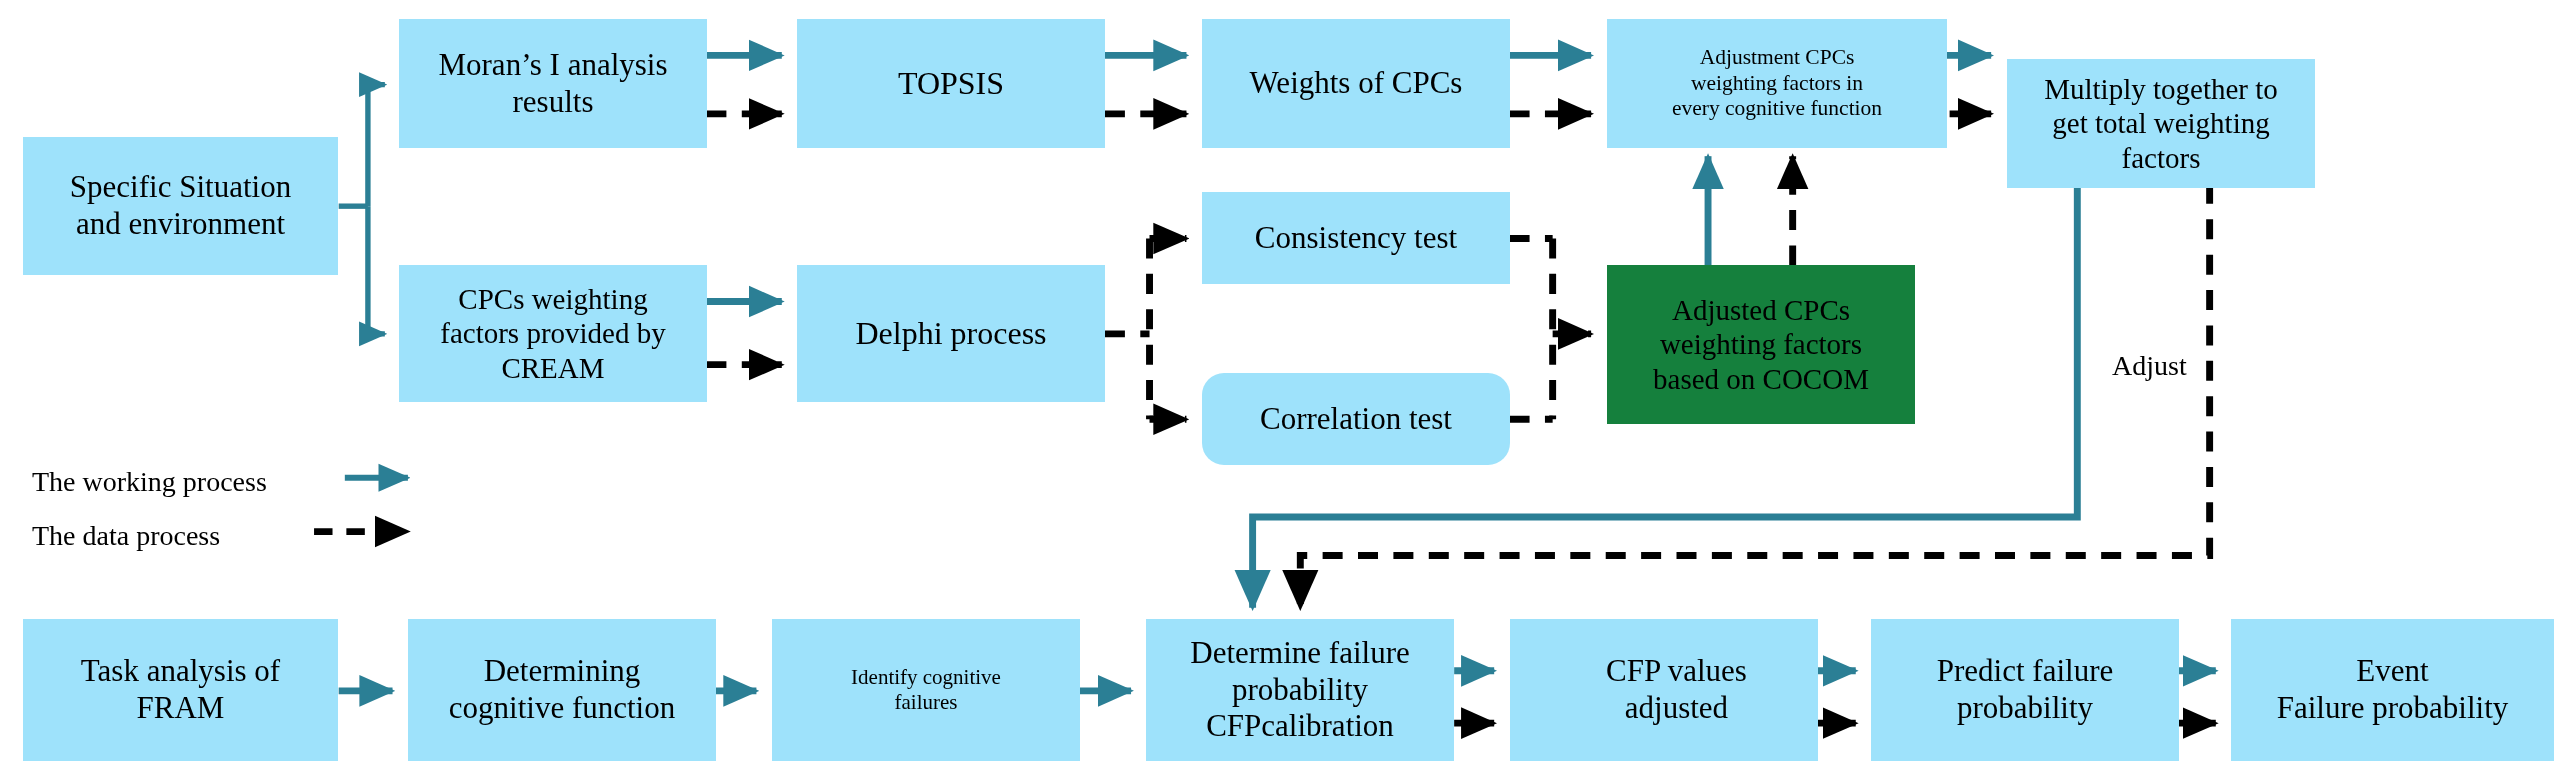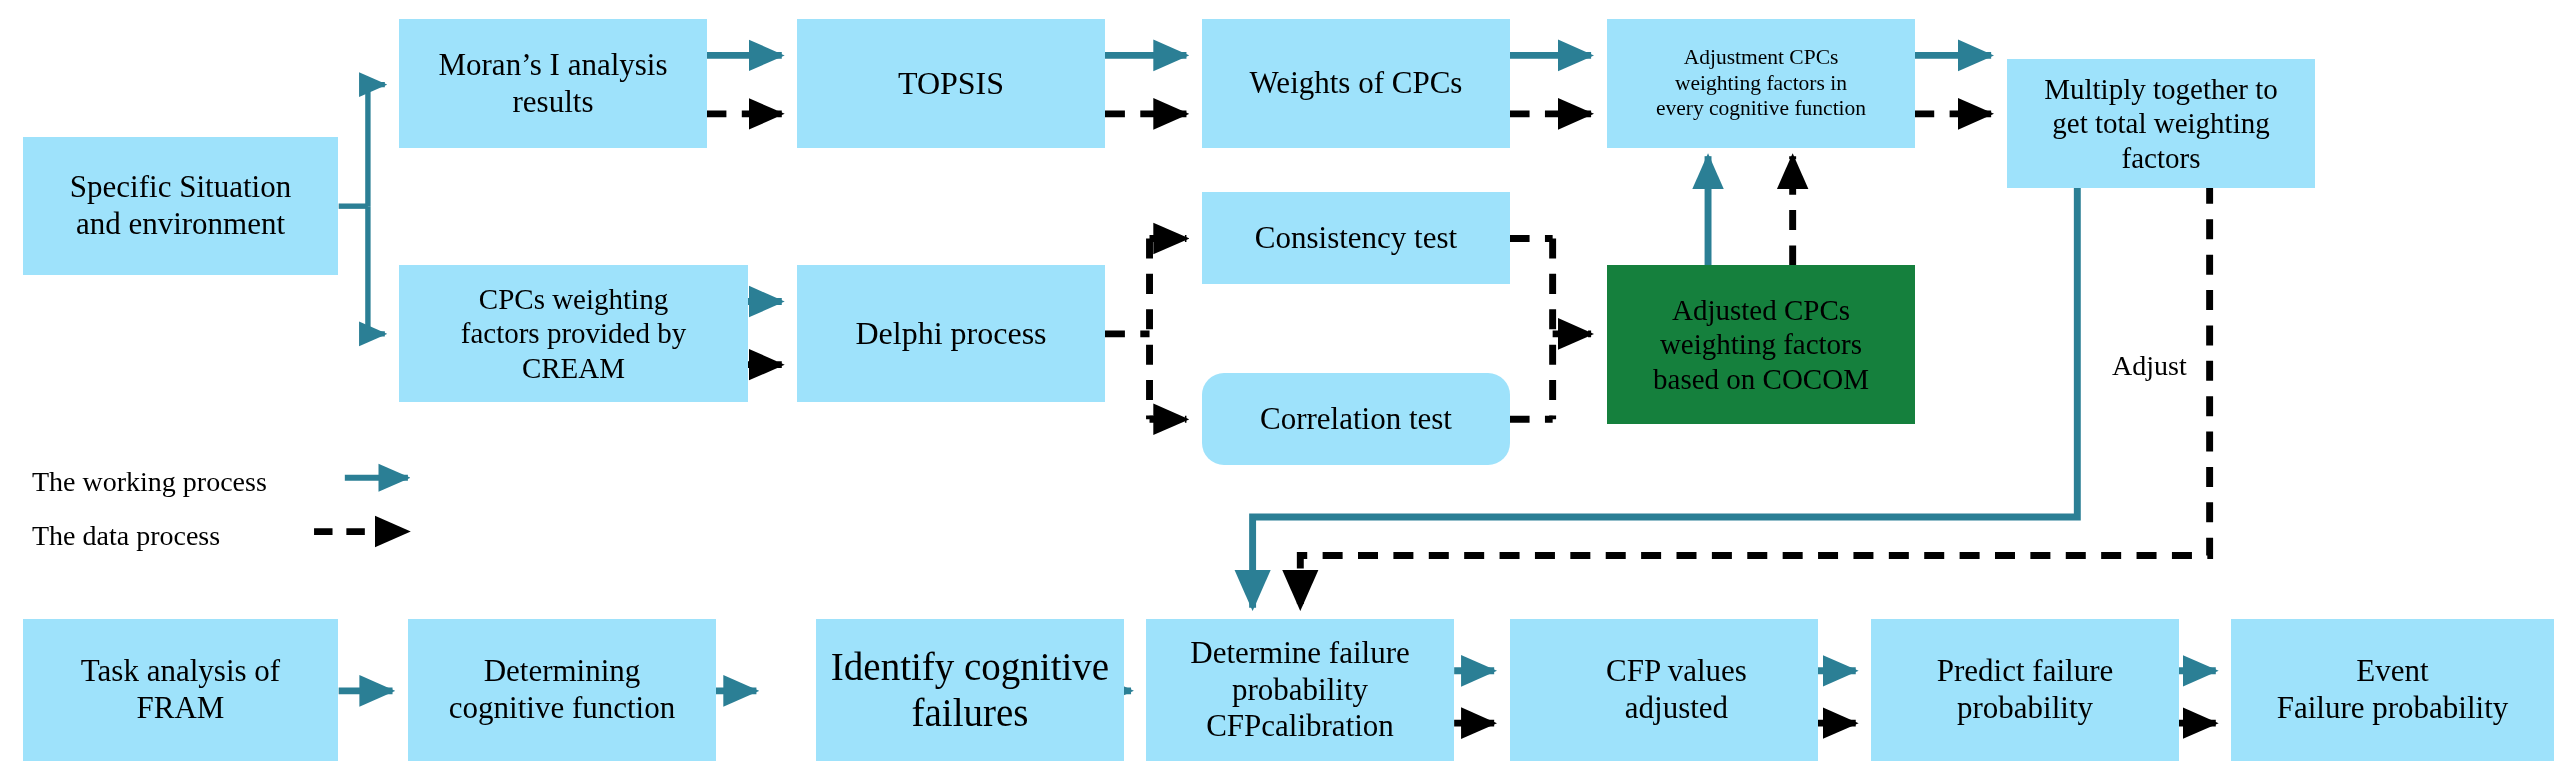--- a/index.html
+++ b/index.html
@@ -120,40 +120,40 @@
       <path d="M 408 691 L 530 691" stroke="#000000" stroke-width="9" stroke-dasharray="24 18" marker-end="url(#ah-dash)"></path>
     </g>
   </svg>
 
   <div class="node" style="left: 23px; top: 137px; width: 315px; height: 138px; font-size: 31px; background: rgb(158, 226, 251); color: rgb(0, 0, 0);"><span>Specific  Situation
 and environment</span></div>
   <div class="node" style="left: 399px; top: 19px; width: 308px; height: 129px; font-size: 31px; background: rgb(158, 226, 251); color: rgb(0, 0, 0);"><span>Moran’s  I analysis
 results</span></div>
   <div class="node" style="left: 797px; top: 19px; width: 308px; height: 129px; font-size: 32px; background: rgb(158, 226, 251); color: rgb(0, 0, 0);"><span>TOPSIS</span></div>
   <div class="node" style="left: 1202px; top: 19px; width: 308px; height: 129px; font-size: 31px; background: rgb(158, 226, 251); color: rgb(0, 0, 0);"><span>Weights of CPCs</span></div>
-  <div class="node" style="left: 1607px; top: 19px; width: 308px; height: 129px; font-size: 21.5px; background: rgb(158, 226, 251); color: rgb(0, 0, 0);"><span>Adjustment CPCs
+  <div class="node" style="left: 1607px; top: 19px; width: 340px; height: 129px; font-size: 21.5px; background: rgb(158, 226, 251); color: rgb(0, 0, 0);"><span>Adjustment CPCs
 weighting  factors in
 every cognitive function</span></div>
   <div class="node" style="left: 2007px; top: 19px; width: 308px; height: 129px; font-size: 29px; background: rgb(158, 226, 251); color: rgb(0, 0, 0); margin-top: 40px;"><span>Multiply together to
 get total weighting
 factors</span></div>
-  <div class="node" style="left: 399px; top: 265px; width: 349px; height: 137px; font-size: 29px; background: rgb(158, 226, 251); color: rgb(0, 0, 0); justify-content: center;"><span>CPCs weighting
+  <div class="node" style="left: 399px; top: 265px; width: 308px; height: 137px; font-size: 29px; background: rgb(158, 226, 251); color: rgb(0, 0, 0); justify-content: center;"><span>CPCs weighting
 factors provided by
 CREAM</span></div>
   <div class="node" style="left: 797px; top: 265px; width: 308px; height: 137px; font-size: 32px; background: rgb(158, 226, 251); color: rgb(0, 0, 0);"><span>Delphi process</span></div>
   <div class="node" style="left: 1202px; top: 192px; width: 308px; height: 92px; font-size: 31px; background: rgb(158, 226, 251); color: rgb(0, 0, 0);"><span>Consistency test</span></div>
   <div class="node" style="left: 1202px; top: 373px; width: 308px; height: 92px; font-size: 31px; background: rgb(158, 226, 251); color: rgb(0, 0, 0); border-radius: 22px;"><span>Correlation test</span></div>
   <div class="node" style="left: 1607px; top: 265px; width: 308px; height: 159px; font-size: 29px; background: #15803d; color: rgb(0, 0, 0);"><span>Adjusted CPCs
 weighting factors
 based on COCOM</span></div>
   <div class="node" style="left: 23px; top: 619px; width: 315px; height: 142px; font-size: 31px; background: rgb(158, 226, 251); color: rgb(0, 0, 0);"><span>Task analysis of
 FRAM</span></div>
   <div class="node" style="left: 408px; top: 619px; width: 308px; height: 142px; font-size: 31px; background: rgb(158, 226, 251); color: rgb(0, 0, 0);"><span>Determining
 cognitive function</span></div>
-  <div class="node" style="left: 772px; top: 619px; width: 308px; height: 142px; font-size: 39px; background: rgb(158, 226, 251); color: rgb(0, 0, 0); margin-left: 44px;"><span>Identify  cognitive
+  <div class="node" style="left: 772px; top: 619px; width: 308px; height: 142px; font-size: 21px; background: rgb(158, 226, 251); color: rgb(0, 0, 0);"><span>Identify  cognitive
 failures</span></div>
   <div class="node" style="left: 1146px; top: 619px; width: 308px; height: 142px; font-size: 31px; background: rgb(158, 226, 251); color: rgb(0, 0, 0);"><span>Determine  failure
 probability
 CFPcalibration</span></div>
   <div class="node" style="left: 1510px; top: 619px; width: 308px; height: 142px; font-size: 31px; background: rgb(158, 226, 251); color: rgb(0, 0, 0); padding-left: 28px;"><span>CFP values
 adjusted</span></div>
   <div class="node" style="left: 1871px; top: 619px; width: 308px; height: 142px; font-size: 31px; background: rgb(158, 226, 251); color: rgb(0, 0, 0);"><span>Predict failure
 probability</span></div>
   <div class="node" style="left: 2231px; top: 619px; width: 323px; height: 142px; font-size: 31px; background: rgb(158, 226, 251); color: rgb(0, 0, 0);"><span>Event
 Failure probability</span></div>

